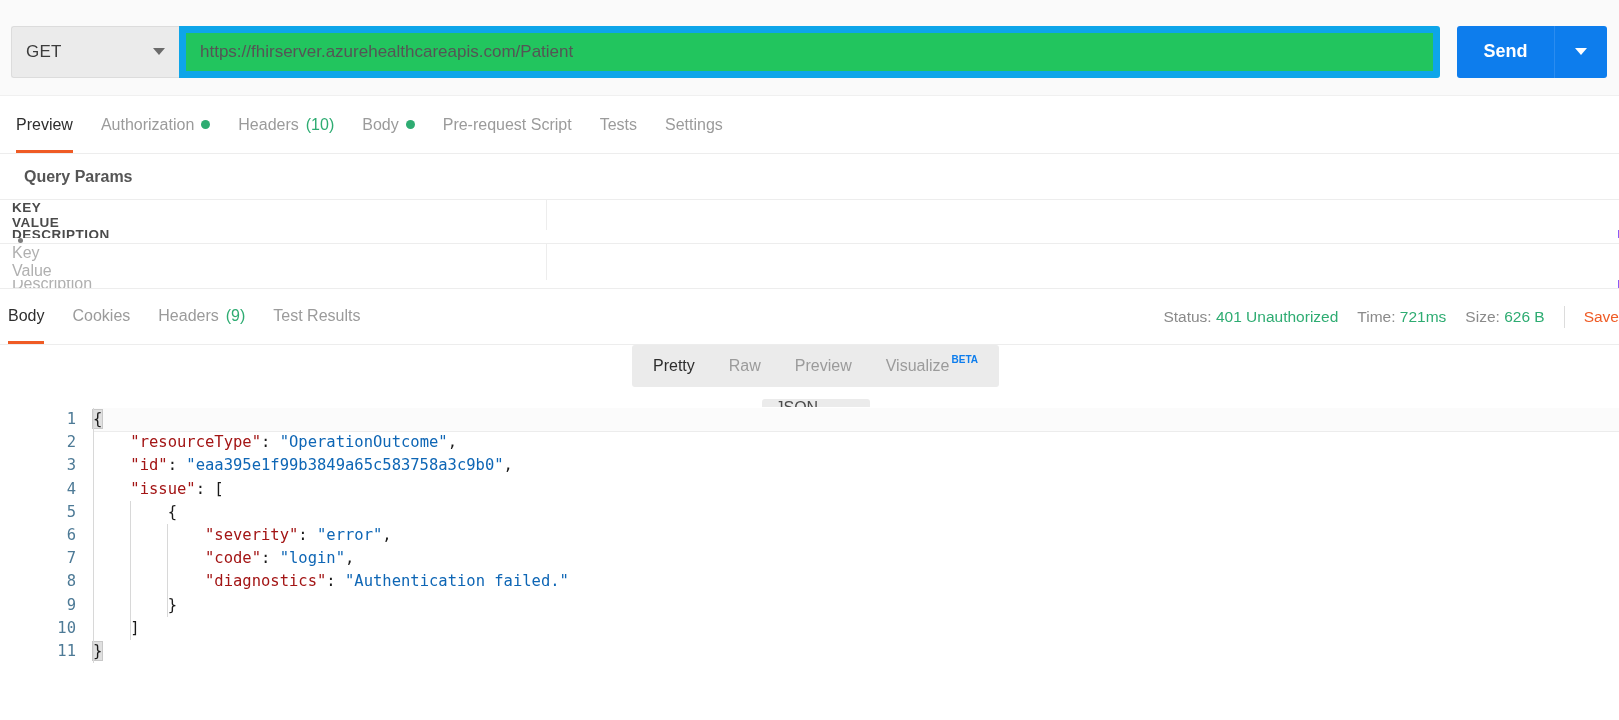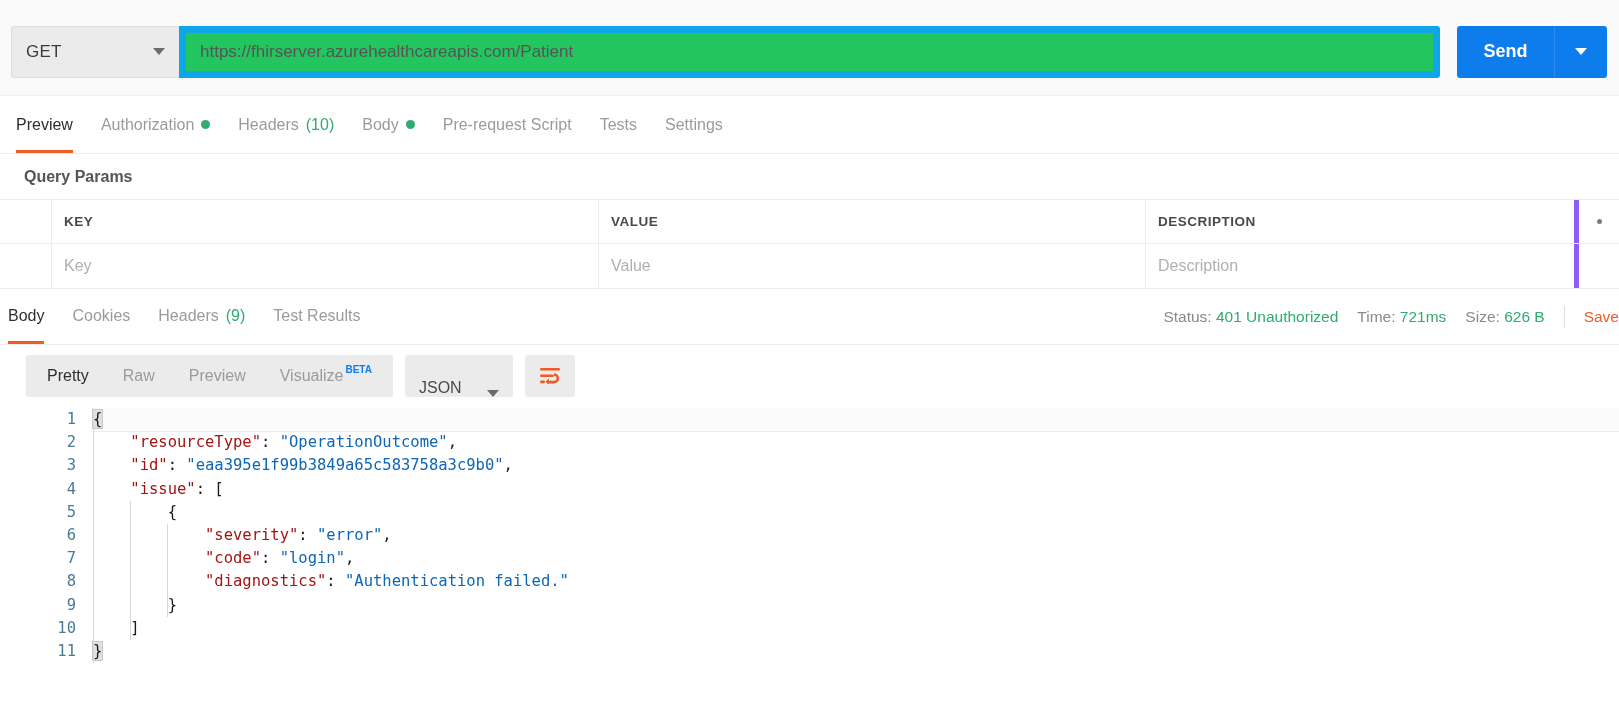--- a/index.html
+++ b/index.html
@@ -119,33 +119,34 @@
     height: 45px; display: flex; align-items: center;
     padding-left: 24px;
     font-size: 16px; color: #555; font-weight: bold;
     background: #fff;
   }
   .params-table { width: 100%; }
   .ptr {
     display: flex;
     border-top: 1px solid #ededed;
     height: 44px;
+    flex-direction: column;
   }
   .ptr.body-row { height: 46px; border-bottom: 1px solid #ededed; }
   .pcell {
     display: flex; align-items: center;
     padding: 0 12px;
     border-right: 1px solid #ededed;
     font-size: 15px;
     overflow: hidden; white-space: nowrap;
   }
   .pcell.check { width: 52px; flex: none; border-right: 1px solid #ededed; }
   .pcell.key { width: 547px; flex: none; }
   .pcell.value { width: 547px; flex: none; }
-  .pcell.desc { flex: 1; border-right: 5px solid #8b5cf6; }
+  .pcell.desc { flex: 1; border-right: 1px solid #8b5cf6; }
   .pcell.actions { width: 40px; flex: none; border-right: none; justify-content: center; }
   .phead { color: #4a4a4a; font-weight: bold; font-size: 13.5px; letter-spacing: .5px; }
   .pplace { color: #b0b0b0; font-size: 16px; }
   .dots-icon {
     width: 5px; height: 5px; border-radius: 50%;
     background: #7d7d7d; display: block;
   }
 
   
   .resp-bar {
@@ -168,22 +169,23 @@
   }
   .save-resp {
     font-size: 15.5px; color: #ef5b25; cursor: pointer;
     white-space: nowrap; padding-right: 0;
   }
 
   
   .view-toolbar {
     height: 62px;
     display: flex; align-items: center;
-    padding-left: 26px; gap: 12px;
+    padding-left: 12px; gap: 12px;
     background: #fff;
+    flex-direction: column;
   }
   .seg {
     display: flex; align-items: center;
     background: #ebebeb;
     border-radius: 3px;
     height: 42px;
     padding: 0 4px;
   }
   .seg-item {
     padding: 0 17px; height: 42px;

